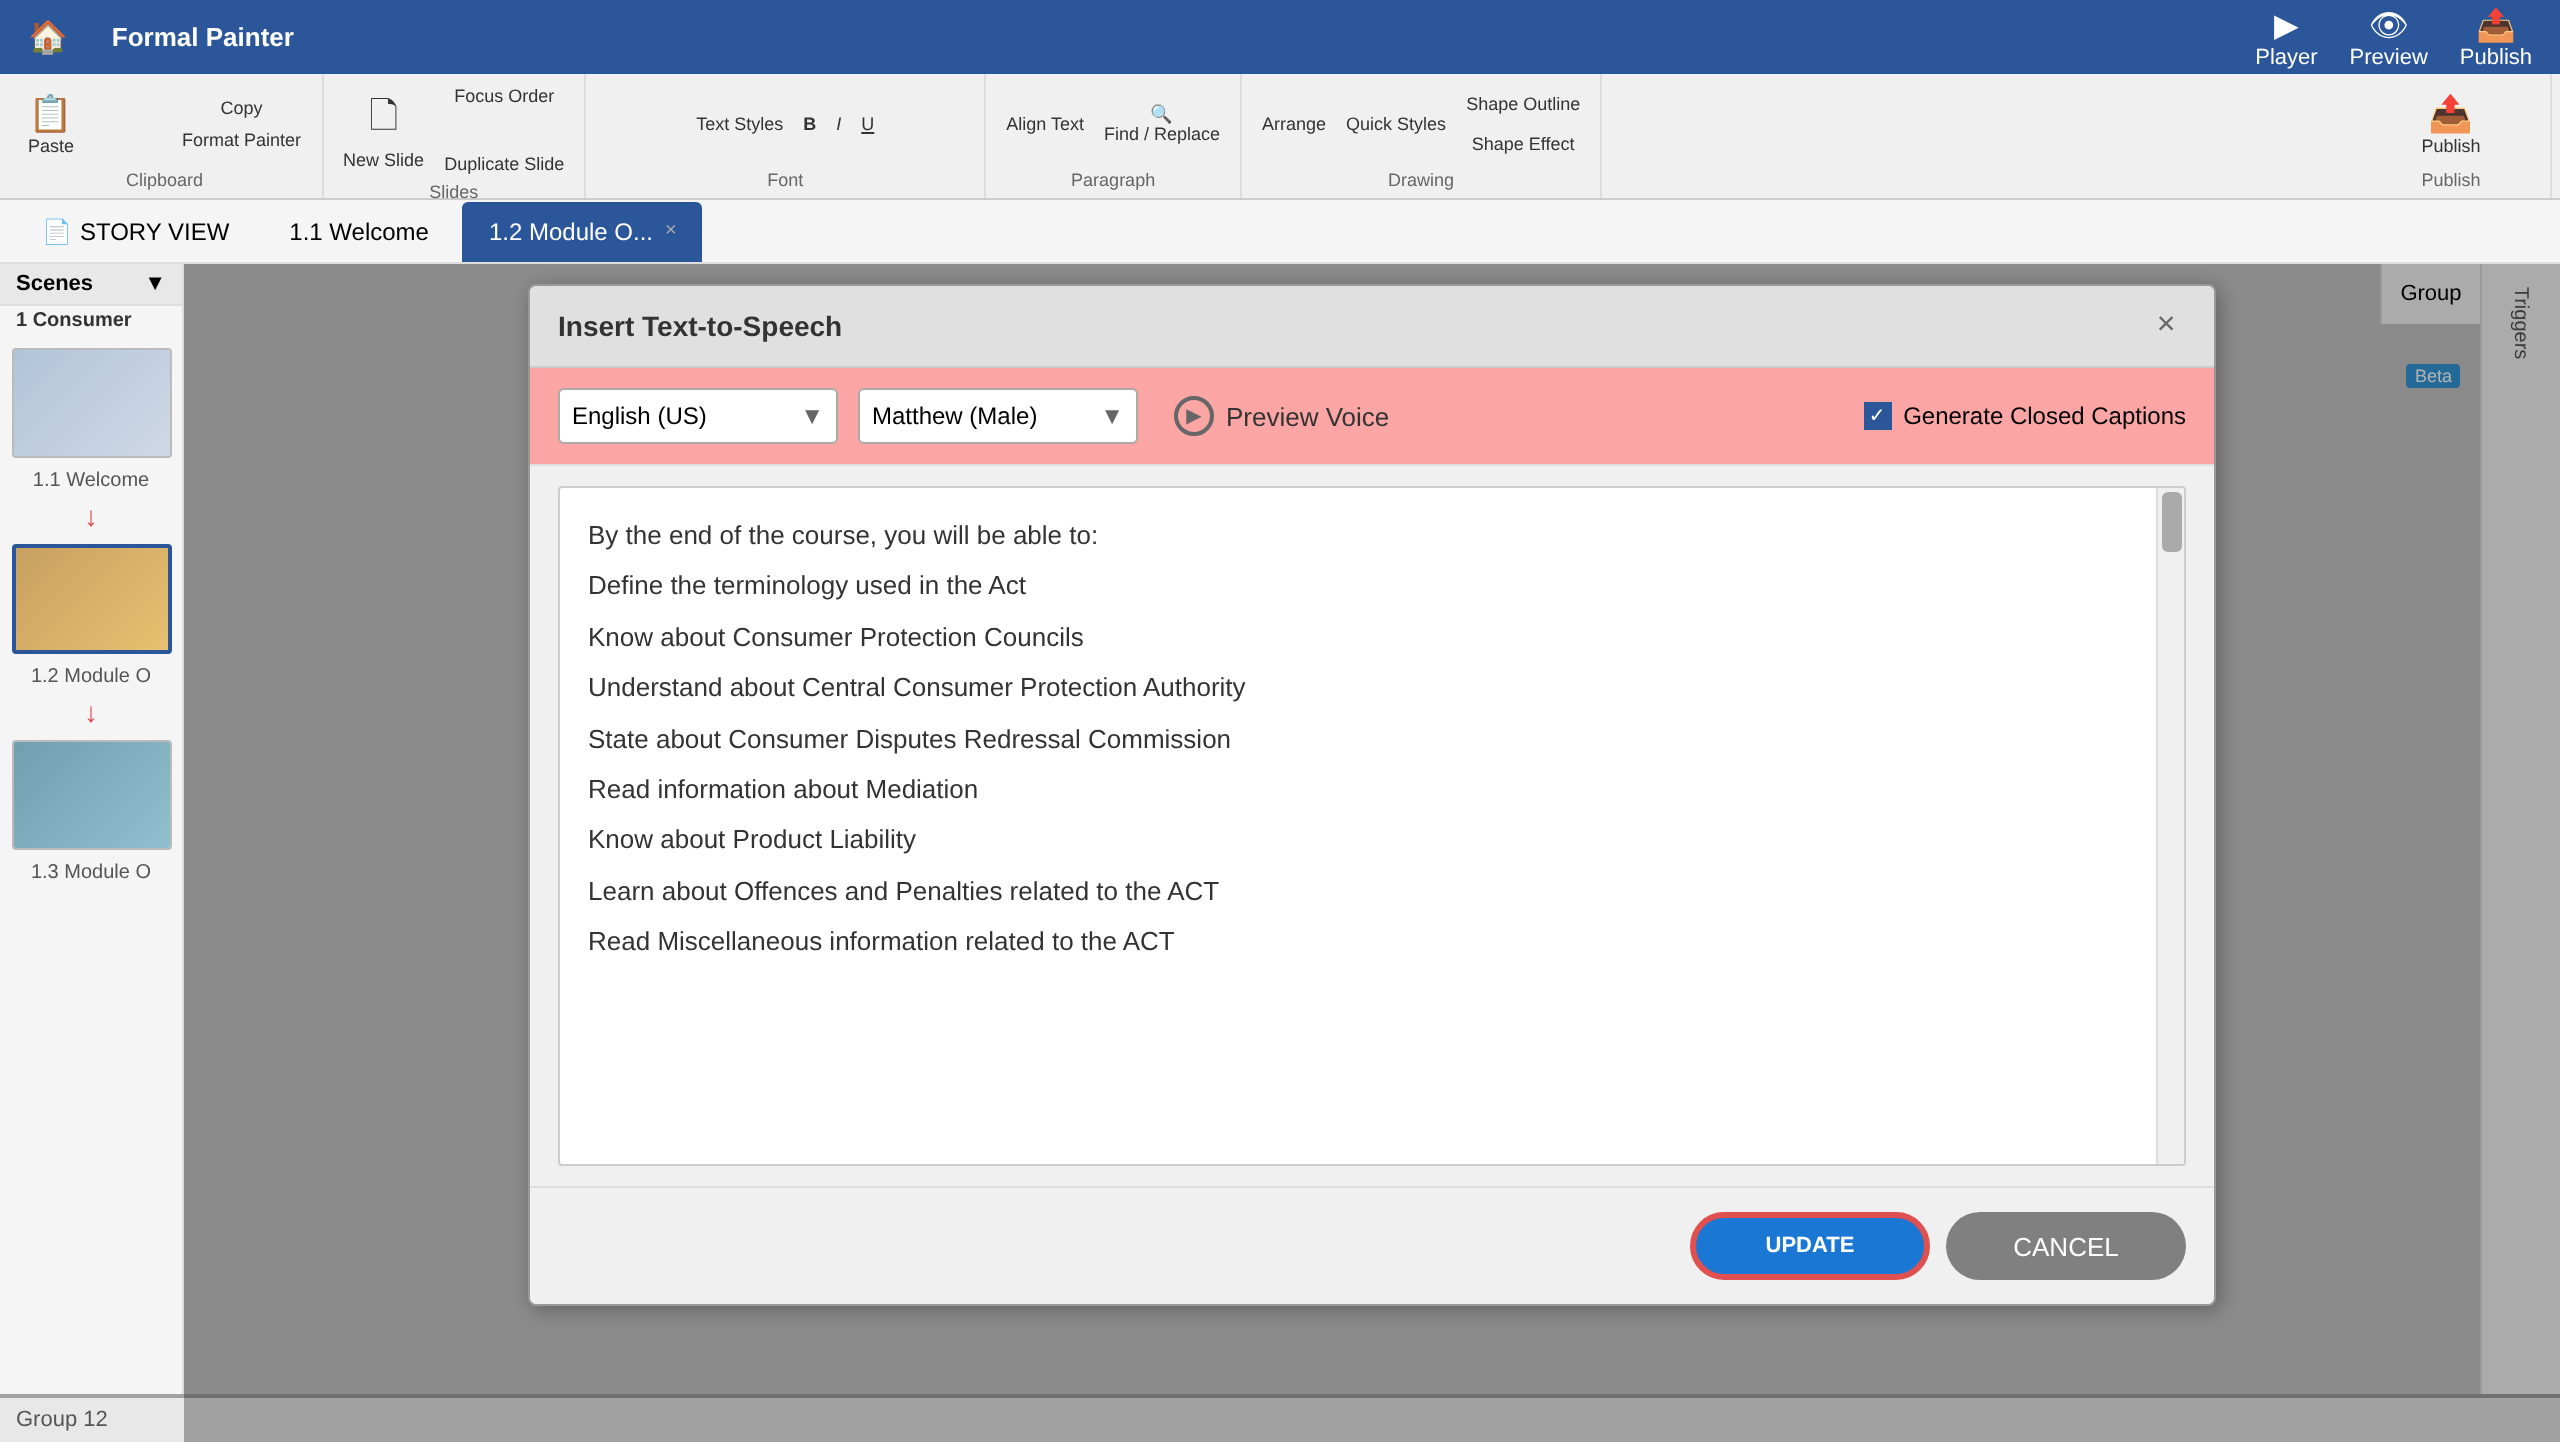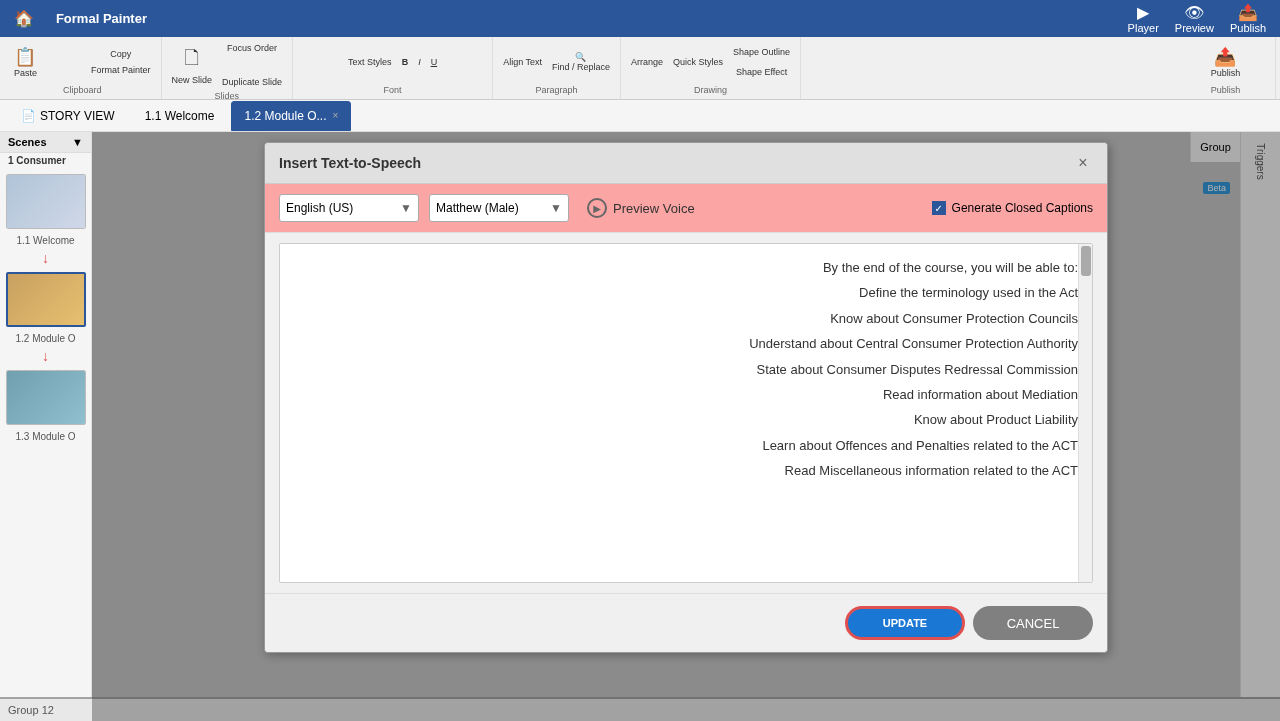--- a/index.html
+++ b/index.html
@@ -242,21 +242,20 @@
 
     .modal-body {
       background: white;
       margin: 10px 14px;
       border: 1px solid #ccc;
       border-radius: 2px;
       min-height: 340px;
       padding: 12px 14px;
       position: relative;
       overflow: hidden;
-      text-align: right;
     }
 
     .text-content {
       font-size: 13px;
       color: #333;
       line-height: 1.8;
     }
     .text-content p { margin-bottom: 2px; }
 
     .scroll-bar {

